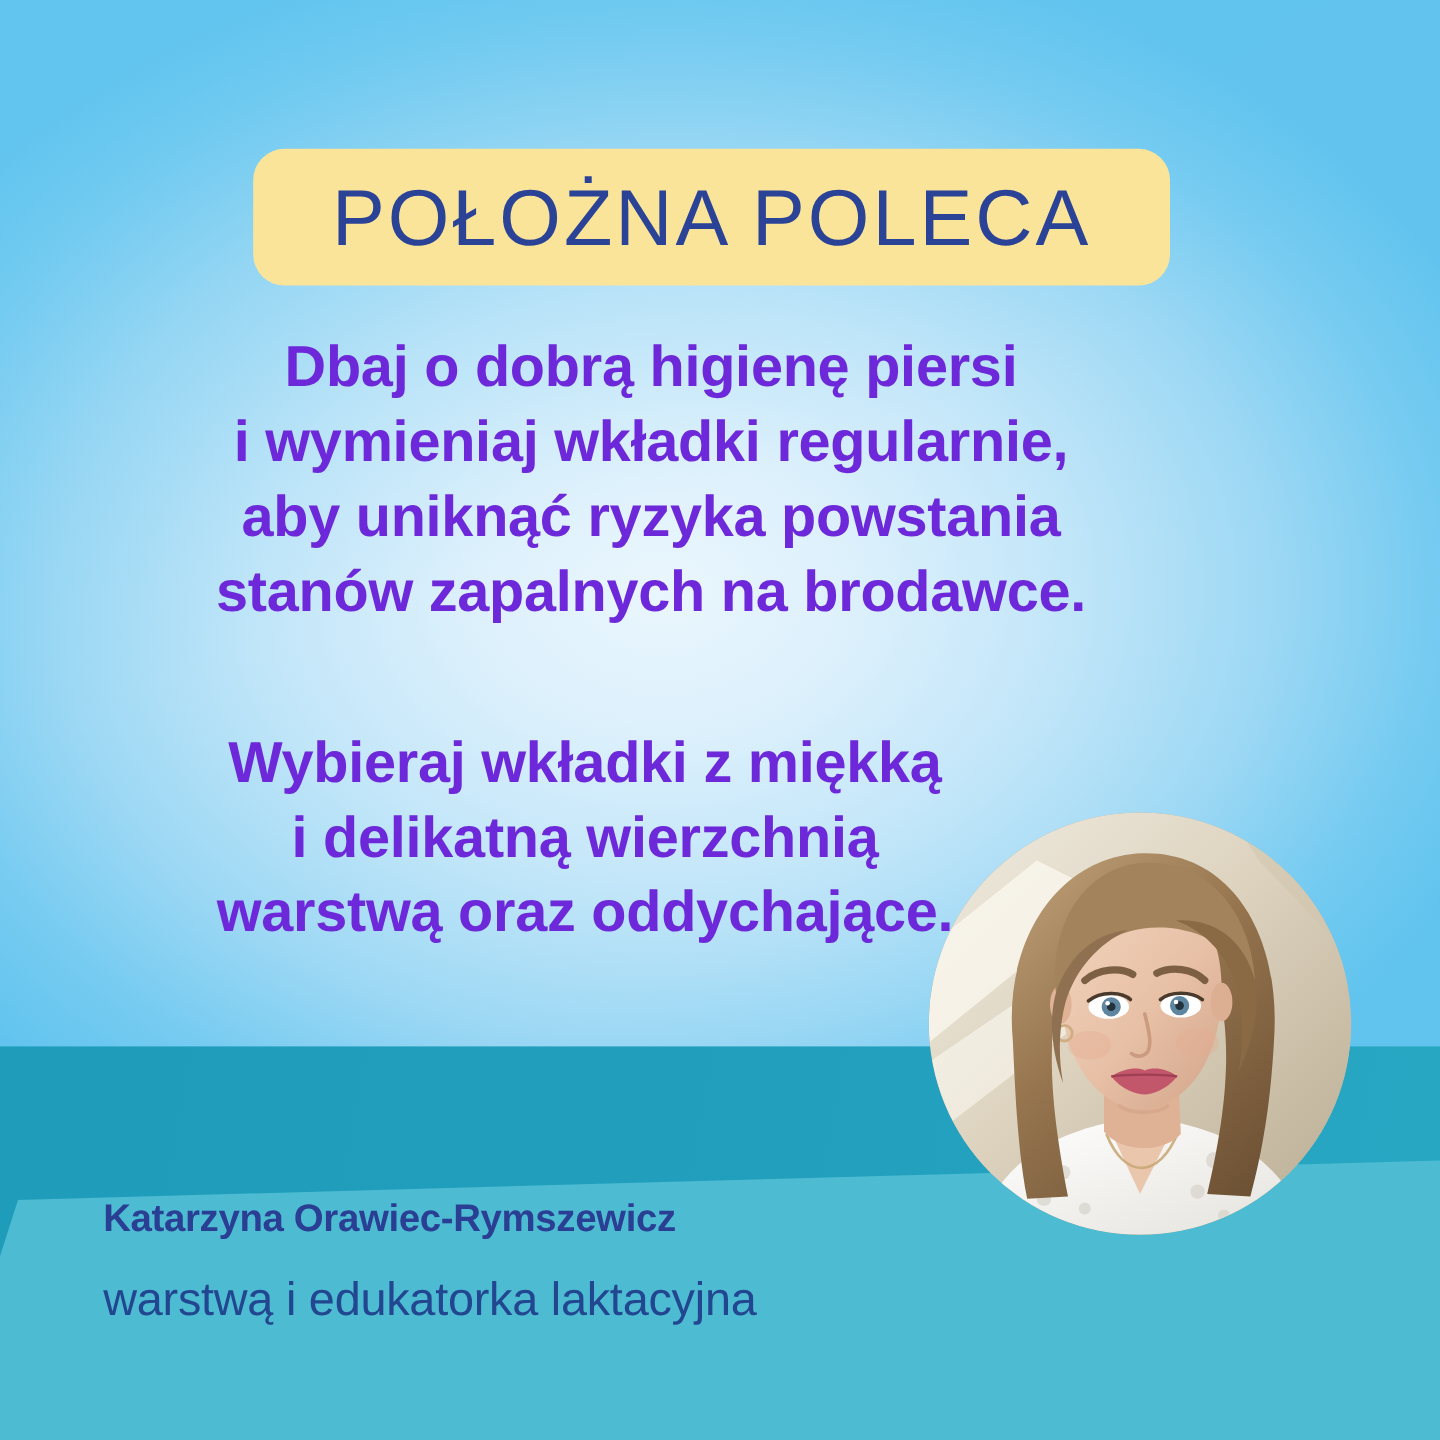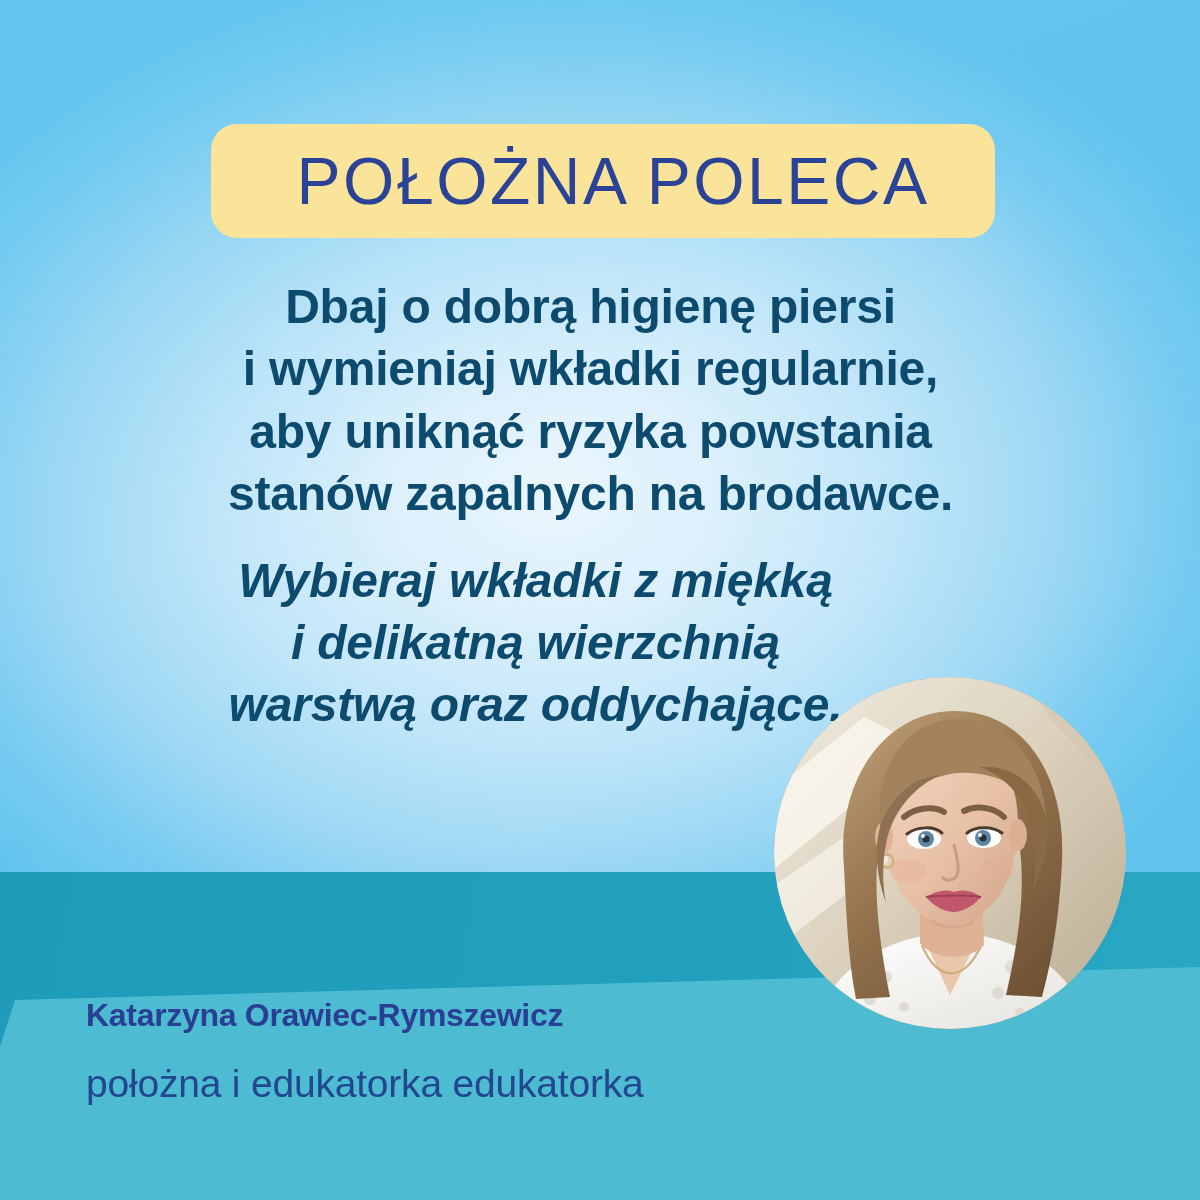--- a/index.html
+++ b/index.html
@@ -39,51 +39,48 @@
     position: absolute;
     left: 211px;
     top: 124px;
     width: 764px;
     height: 114px;
     background: #fae49a;
     border-radius: 26px;
     display: flex;
     align-items: center;
     justify-content: center;
-    padding-left: 20px;
   }
   .banner-title {
     color: #2b4396;
     font-size: 66px;
     font-weight: 400;
     letter-spacing: 2.5px;
     line-height: 1;
     white-space: nowrap;
   }
 
   
   .body-copy {
     position: absolute;
     left: 0;
     top: 276px;
     width: 1085px;
     text-align: center;
-    color: #0c4a6e;
+    color: #6d28d9;
     font-weight: bold;
     font-size: 48px;
     line-height: 1.30;
     letter-spacing: -0.2px;
-    padding-left: 48px;
   }
   .para {
     margin: 0;
   }
   .para + .para {
-    margin-top: 24px;
-    font-style: italic;
+    margin-top: 80px;
   }
   .para-2 {
     width: 975px;
   }
 
   
   .footer-band {
     position: absolute;
     left: 0;
     top: 872px;
@@ -246,15 +243,15 @@
 
         <ellipse cx="134" cy="194" rx="18" ry="12" fill="#e5ab92" opacity="0.35"></ellipse>
         <ellipse cx="224" cy="192" rx="18" ry="12" fill="#e5ab92" opacity="0.35"></ellipse>
 
         <path d="M 158 244 C 168 252 190 252 200 244" stroke="#d2a187" stroke-width="3" fill="none" opacity="0.6"></path>
       </g>
     </svg>
   </div>
 
   <div class="footer-name">Katarzyna Orawiec-Rymszewicz</div>
-  <div class="footer-role">położna i edukatorka edukatorka</div>
+  <div class="footer-role">warstwą i edukatorka laktacyjna</div>
 
 </div>
 
 </body></html>

